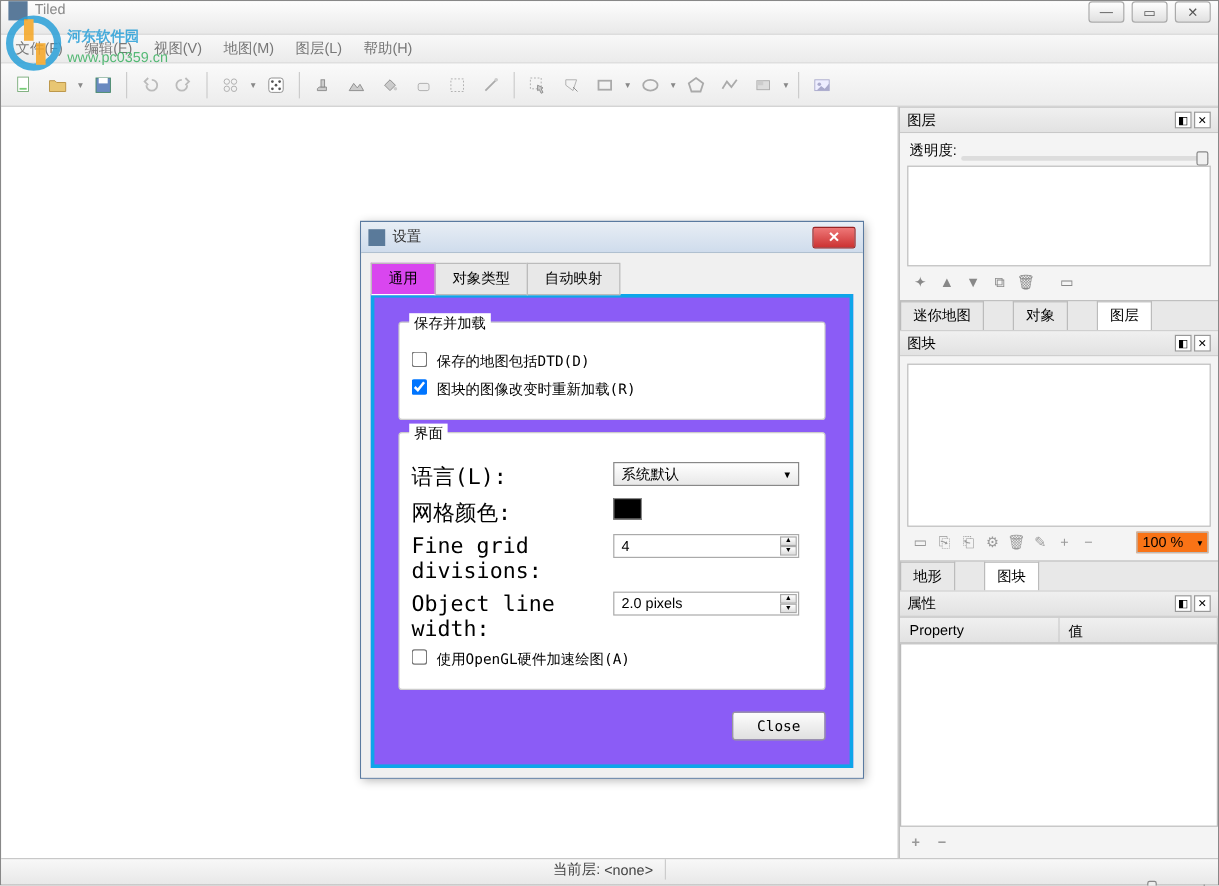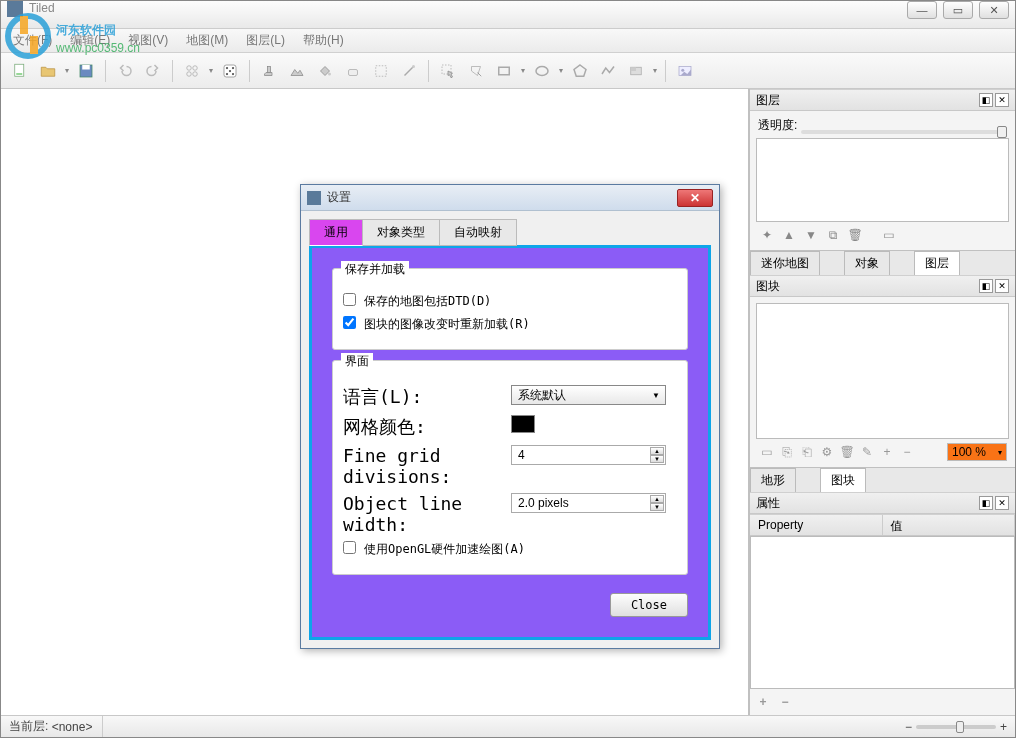--- a/index.html
+++ b/index.html
@@ -45,21 +45,21 @@
 .tileset-toolbar { display: flex; gap: 2px; padding: 2px 4px; align-items: center; }
 .tileset-toolbar .ts-tool { width: 18px; height: 18px; display: flex; align-items: center; justify-content: center; color: #999; cursor: pointer; }
 .tileset-toolbar .zoom-combo { margin-left: auto; width: 60px; height: 18px; border: 1px solid #bbb; background: #f97316; font-size: 11px; display: flex; align-items: center; padding: 0 4px; }
 
 .props-header-row { height: 22px; background: linear-gradient(#f0f0f0,#e2e2e2); border-top: 1px solid #d0d0d0; border-bottom: 1px solid #c8c8c8; display: flex; }
 .props-header-row .prop-col { flex: 1; padding: 3px 8px; border-right: 1px solid #ccc; }
 .props-list { flex: 1; background: #fff; border: 1px solid #bbb; margin: 0; min-height: 100px; }
 .props-toolbar { display: flex; gap: 4px; padding: 4px; }
 .props-toolbar .prop-tool { width: 18px; height: 18px; display: flex; align-items: center; justify-content: center; color: #999; cursor: pointer; font-weight: bold; }
 
-.statusbar { height: 22px; background: linear-gradient(#f8f8f8,#e8e8e8); border-top: 1px solid #c8c8c8; display: flex; align-items: center; padding: 0 8px; font-size: 12px; color: #444; }
+.statusbar { height: 22px; background: linear-gradient(#f8f8f8,#e8e8e8); border-top: 1px solid #c8c8c8; display: flex; align-items: center; padding: 0 8px; font-size: 12px; color: #444; flex-direction: column; }
 .statusbar .status-section { border-right: 1px solid #ccc; padding-right: 10px; height: 100%; display: flex; align-items: center; }
 .statusbar .right-status { margin-left: auto; display: flex; align-items: center; gap: 4px; }
 .statusbar .slider-track { width: 80px; height: 4px; background: #ccc; border-radius: 2px; position: relative; }
 .statusbar .slider-thumb { position: absolute; left: 40px; top: -4px; width: 8px; height: 12px; background: #eee; border: 1px solid #888; border-radius: 2px; }
 
 
 .modal-dialog { position: absolute; left: 300px; top: 184px; width: 420px; background: #f0f0f0; border: 1px solid #5a7aa0; box-shadow: 2px 2px 8px rgba(0,0,0,0.3); }
 .dlg-titlebar { height: 26px; background: linear-gradient(#e8eef5,#cfdcec); display: flex; align-items: center; padding: 0 6px; border-bottom: 1px solid #b0c0d0; }
 .dlg-titlebar .dlg-icon { width: 14px; height: 14px; background: #5a7a9a; margin-right: 6px; }
 .dlg-titlebar .dlg-title { flex: 1; font-size: 12px; color: #333; }

